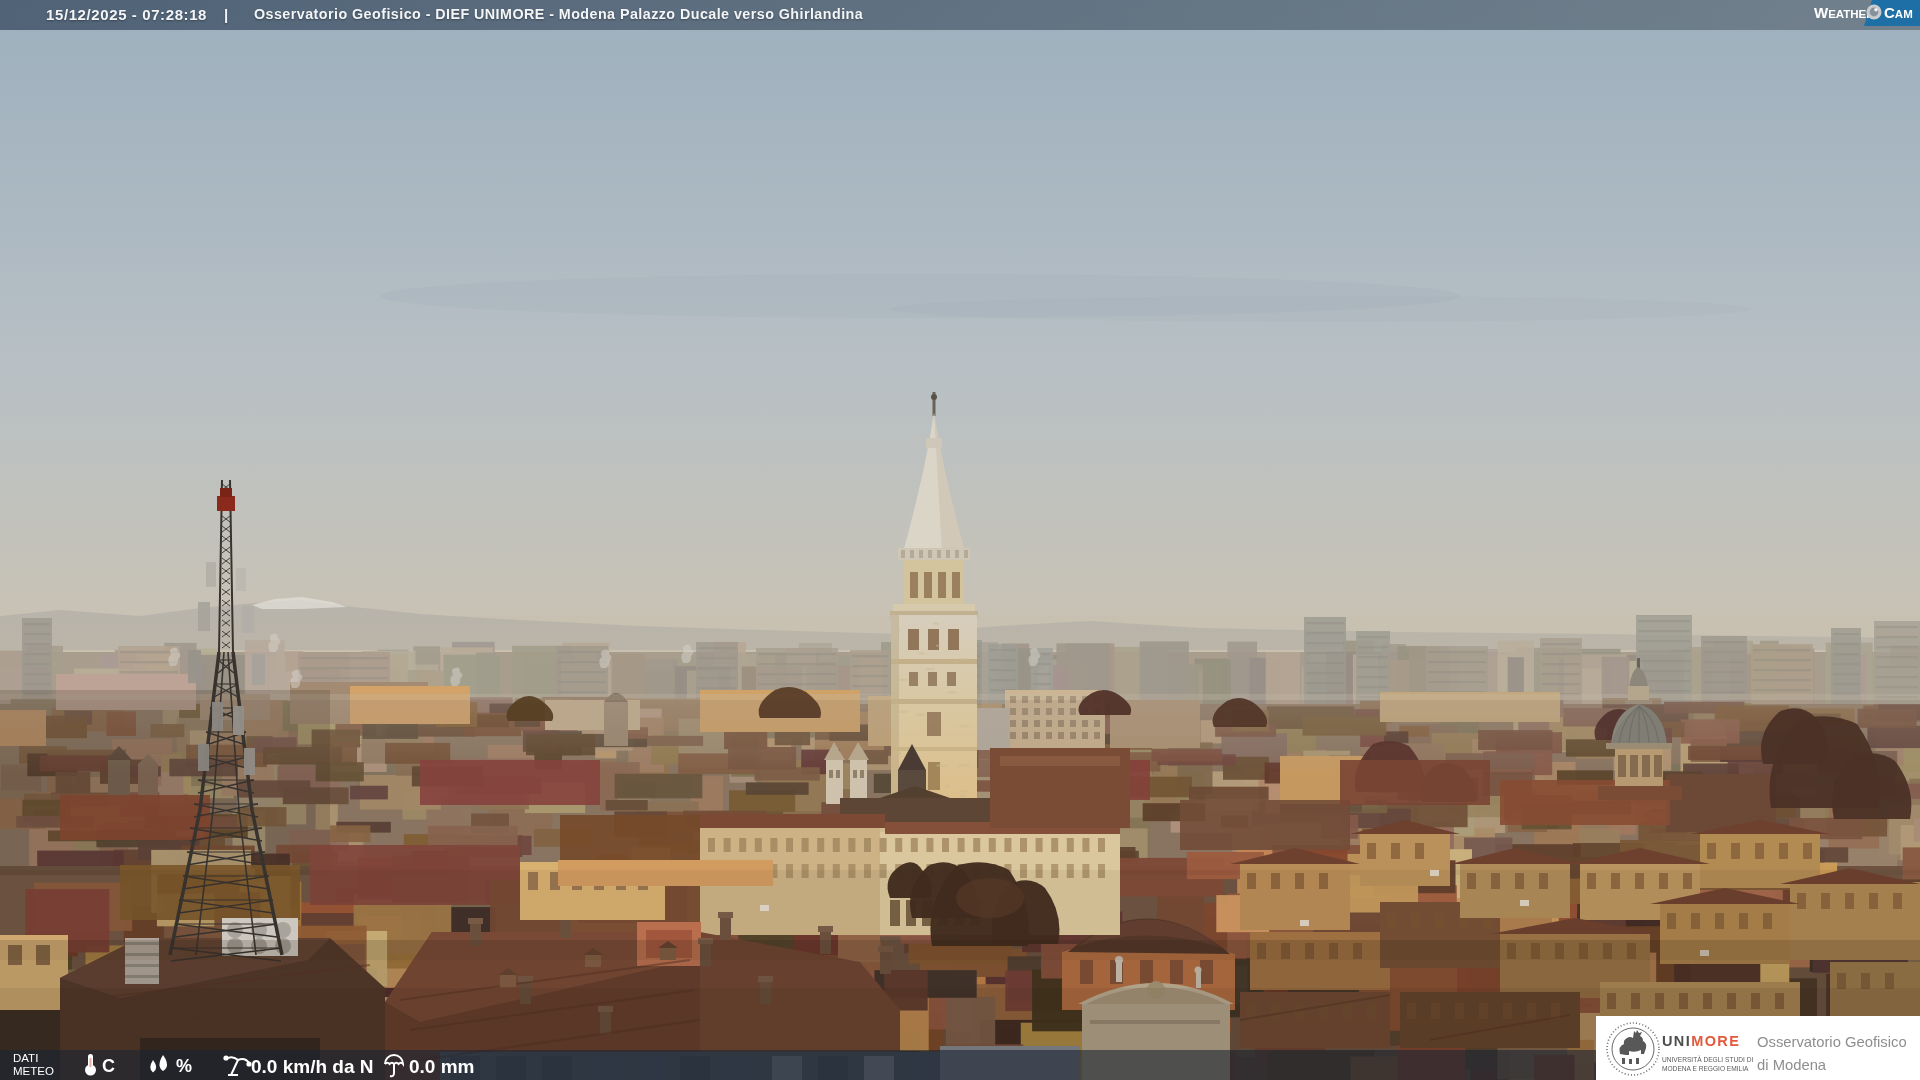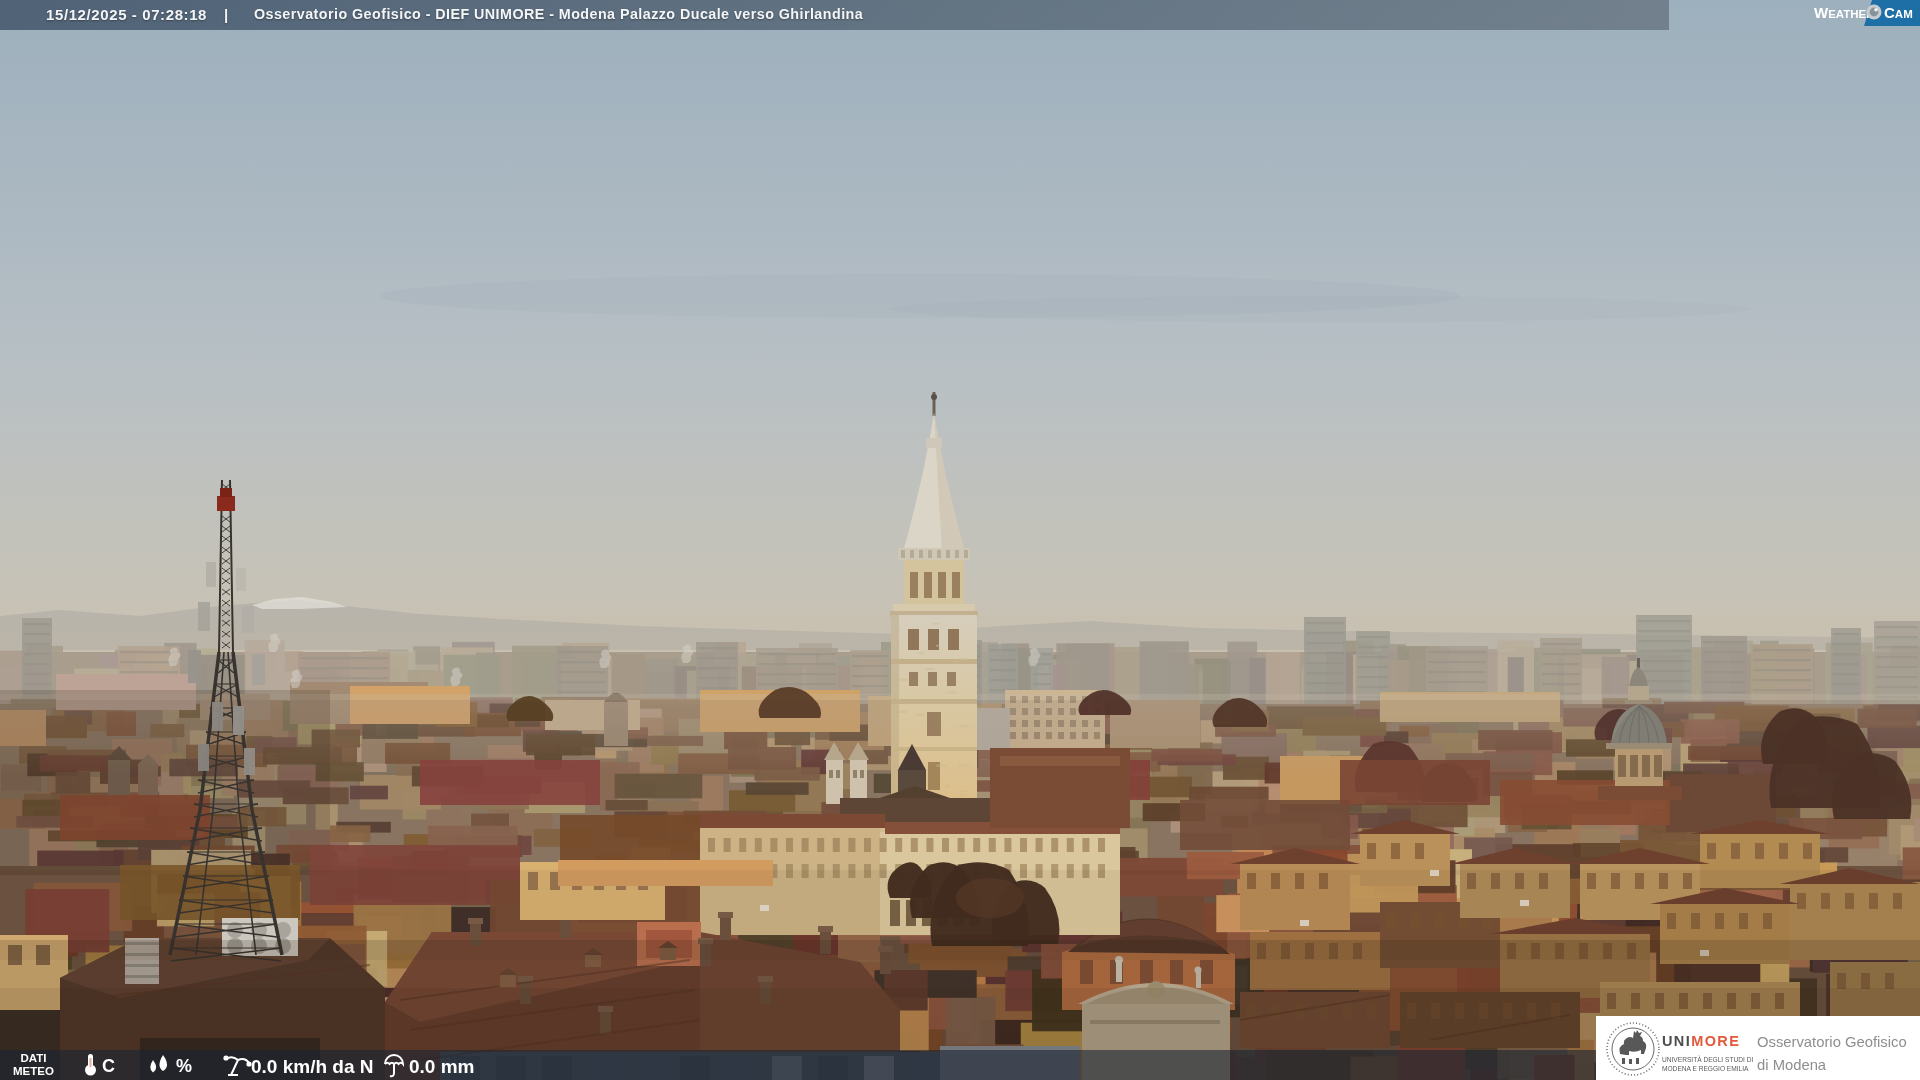--- a/index.html
+++ b/index.html
@@ -1,21 +1,21 @@
 <!DOCTYPE html>
 <html><head><meta charset="utf-8">
 <style>
 html,body{margin:0;padding:0;width:1920px;height:1080px;overflow:hidden;background:#b0bcc2;
 font-family:"Liberation Sans",sans-serif;}
 #scene{position:absolute;top:0;left:0;}
 .ov{position:absolute;color:#fff;}
-#topbar{top:0;left:0;width:1669px;height:30px;background:linear-gradient(90deg,rgba(58,77,99,0.78),rgba(86,99,110,0.62));}
+#topbar{top:0;left:0;width:1920px;height:30px;background:linear-gradient(90deg,rgba(58,77,99,0.78),rgba(86,99,110,0.62));}
 #topbar .t{position:absolute;top:6px;font-size:15px;font-weight:bold;letter-spacing:0.6px;color:#f3f5f7;text-shadow:0 1px 2px rgba(0,0,0,0.35);white-space:nowrap;}
 #botbar{top:1050px;left:0;width:1920px;height:30px;background:rgba(26,36,52,0.60);}
-#dati{position:absolute;left:13px;top:1052px;font-size:11.5px;font-weight:bold;line-height:13px;color:#fff;text-align:center;z-index:5}
+#dati{position:absolute;left:13px;top:1052px;font-size:11.5px;font-weight:normal;line-height:13px;color:#fff;z-index:5}
 #logobox{position:absolute;left:1596px;top:1016px;width:324px;height:64px;background:#fff;}
 </style></head>
 <body>
 <svg id="scene" width="1920" height="1080" viewBox="0 0 1920 1080">
 <defs>
 <linearGradient id="sky" x1="0" y1="0" x2="0" y2="1">
 <stop offset="0" stop-color="#9db0bd"></stop>
 <stop offset="0.3" stop-color="#abb8c2"></stop>
 <stop offset="0.55" stop-color="#b8c0c4"></stop>
 <stop offset="0.8" stop-color="#c3c2ba"></stop>

